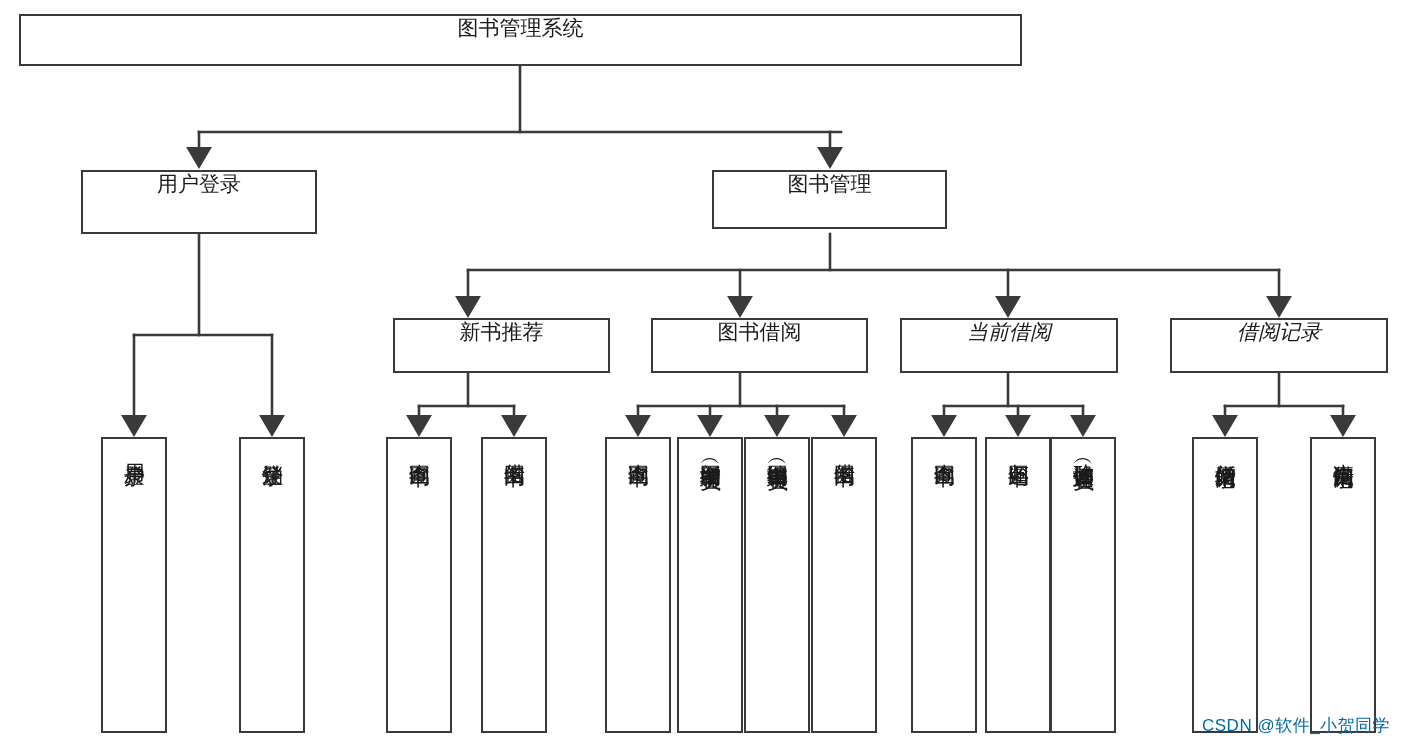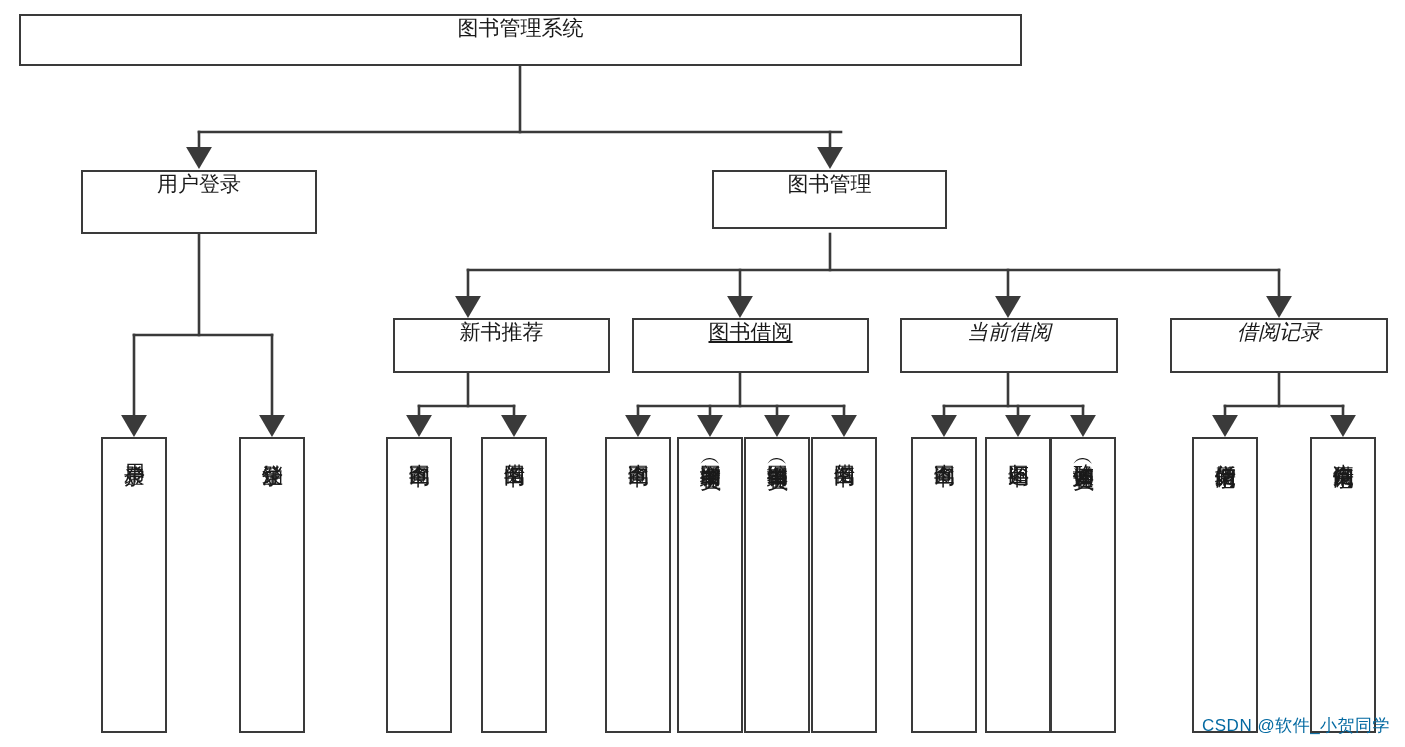--- a/index.html
+++ b/index.html
@@ -121,21 +121,21 @@
   <div class="node node-h" style="left:81px; top:170px; width:236px; height:64px;">
     <span class="label">用户登录</span>
   </div>
   <div class="node node-h" style="left:712px; top:170px; width:235px; height:59px;">
     <span class="label">图书管理</span>
   </div>
 
   <div class="node node-h" style="left:361px; top:318px; width:217px; height:55px;margin-left:32px;">
     <span class="label">新书推荐</span>
   </div>
-  <div class="node node-h" style="left:632px; top:318px; width:237px; height:55px;text-decoration:underline;">
+  <div class="node node-h" style="left:651px; top:318px; width:217px; height:55px;">
     <span class="label">图书借阅</span>
   </div>
   <div class="node node-h" style="left:900px; top:318px; width:218px; height:55px;font-style:italic;">
     <span class="label">当前借阅</span>
   </div>
   <div class="node node-h" style="left:1170px; top:318px; width:218px; height:55px;font-style:italic;">
     <span class="label">借阅记录</span>
   </div>
 
   <div class="node node-v" style="left:101px; top:437px; width:66px; height:296px;">

